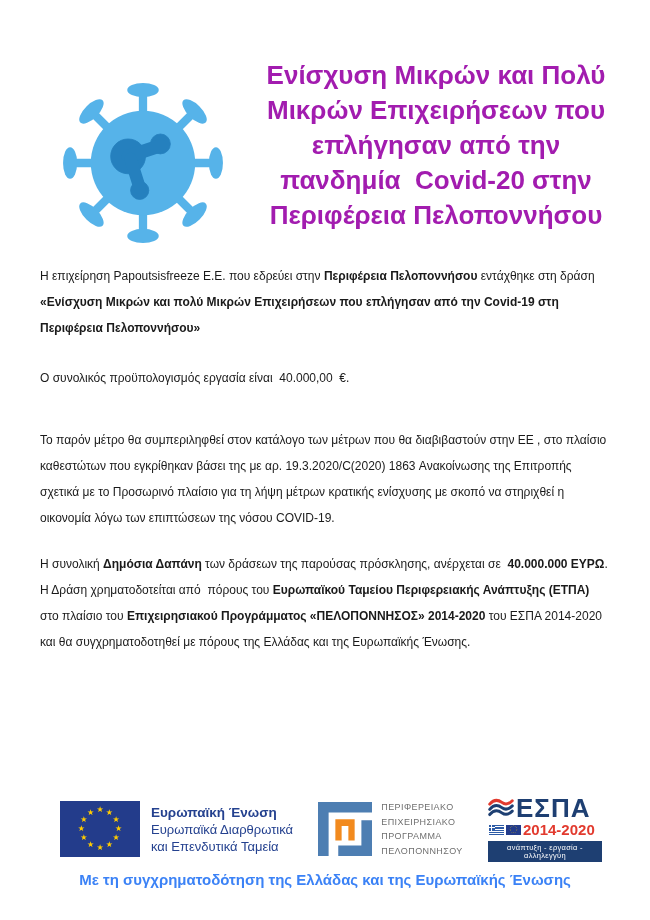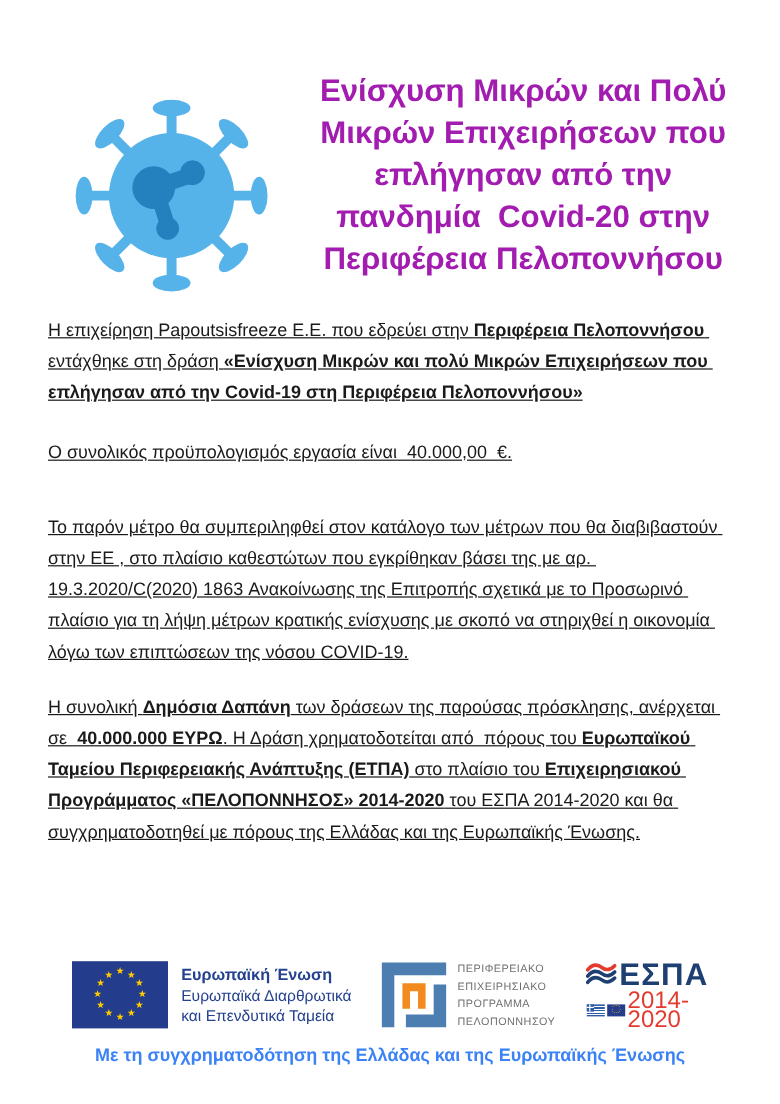--- a/index.html
+++ b/index.html
@@ -14,21 +14,21 @@
   
   .header { position:absolute; top:56px; left:52px; right:18px; display:flex; gap:6px; }
   .virus-wrap { width:182px; height:174px; flex:none; margin-top:20px; }
   .virus-wrap svg { width:100%; height:100%; }
   .title { flex:1; margin:0; padding-top:2px; font-size:26px; font-weight:bold;
            color:#a21caf; line-height:35px; text-align:center; }
   .title-line { display:block; white-space:pre; }
 
   
   .content { position:absolute; top:263px; left:40px; right:40px;
-             font-size:15px; line-height:26px; color:#1A1A1A;text-decoration:underline; }
+             font-size:12px; line-height:26px; color:#1A1A1A; }
   .content p { margin:0; white-space:pre-wrap; }
   .content p b { font-weight:bold; }
   .gap-a { margin-top:24px !important; }
   .gap-b { margin-top:36px !important; }
   .gap-c { margin-top:20px !important; }
 
   
   .footer-logos { position:absolute; top:792px; left:60px; right:48px; height:74px;
                   display:flex; align-items:center; justify-content:space-between; }
 
@@ -50,21 +50,21 @@
   .espa-waves { width:26px; height:23px; flex:none; }
   .espa-name { font-size:26px; font-weight:bold; color:#1E3F72; letter-spacing:1px; line-height:24px; }
   .espa-mid { display:flex; align-items:center; gap:2px; margin-top:2px; padding-left:1px; }
   .gr-flag { position:relative; width:15px; height:10px; flex:none;
              background:repeating-linear-gradient(180deg,#2D5BA6 0 1.2px,#fff 1.2px 2.3px); }
   .gr-flag::before { content:""; position:absolute; top:0; left:0; width:6px; height:6px; background:#2D5BA6; }
   .gr-flag::after  { content:""; position:absolute; top:0; left:0; width:6px; height:6px;
              background:linear-gradient(#fff,#fff) center/6px 1.2px no-repeat,
                         linear-gradient(#fff,#fff) center/1.2px 6px no-repeat; }
   .mini-eu { position:relative; width:15px; height:10px; background:#233C8B; flex:none; }
-  .espa-years { font-size:20px; font-weight:normal; color:#E23A2E; line-height:16px; }
+  .espa-years { font-size:15px; font-weight:bold; color:#E23A2E; line-height:16px; }
   .espa-bar { margin-top:3px; background:#1E3F72; color:#fff; font-size:7.5px;
               line-height:8px; text-align:center; padding:3px 0 2.5px; letter-spacing:0.3px; }
 
   
   .funding-note { position:absolute; top:871px; left:0; width:100%; text-align:center;
                   font-size:15px; font-weight:bold; color:#3b82f6; }
 </style>
 </head>
 <body>
 
@@ -170,19 +170,20 @@
             <span class="ring-star" style="font-size: 1.42857px; left: 9.16667px; top: 7.88675px;">★</span>
             <span class="ring-star" style="font-size: 1.42857px; left: 7.5px; top: 8.33333px;">★</span>
             <span class="ring-star" style="font-size: 1.42857px; left: 5.83333px; top: 7.88675px;">★</span>
             <span class="ring-star" style="font-size: 1.42857px; left: 4.61325px; top: 6.66667px;">★</span>
             <span class="ring-star" style="font-size: 1.42857px; left: 4.16667px; top: 5px;">★</span>
             <span class="ring-star" style="font-size: 1.42857px; left: 4.61325px; top: 3.33333px;">★</span>
             <span class="ring-star" style="font-size: 1.42857px; left: 5.83333px; top: 2.11325px;">★</span>
           </span>
         <span class="espa-years">2014-2020</span>
       </div>
+      <div class="espa-bar">ανάπτυξη - εργασία - αλληλεγγύη</div>
     </div>
 
   </div>
 
   <div class="funding-note">Με τη συγχρηματοδότηση της Ελλάδας και της Ευρωπαϊκής Ένωσης</div>
 
 </div>
 
 </body></html>

